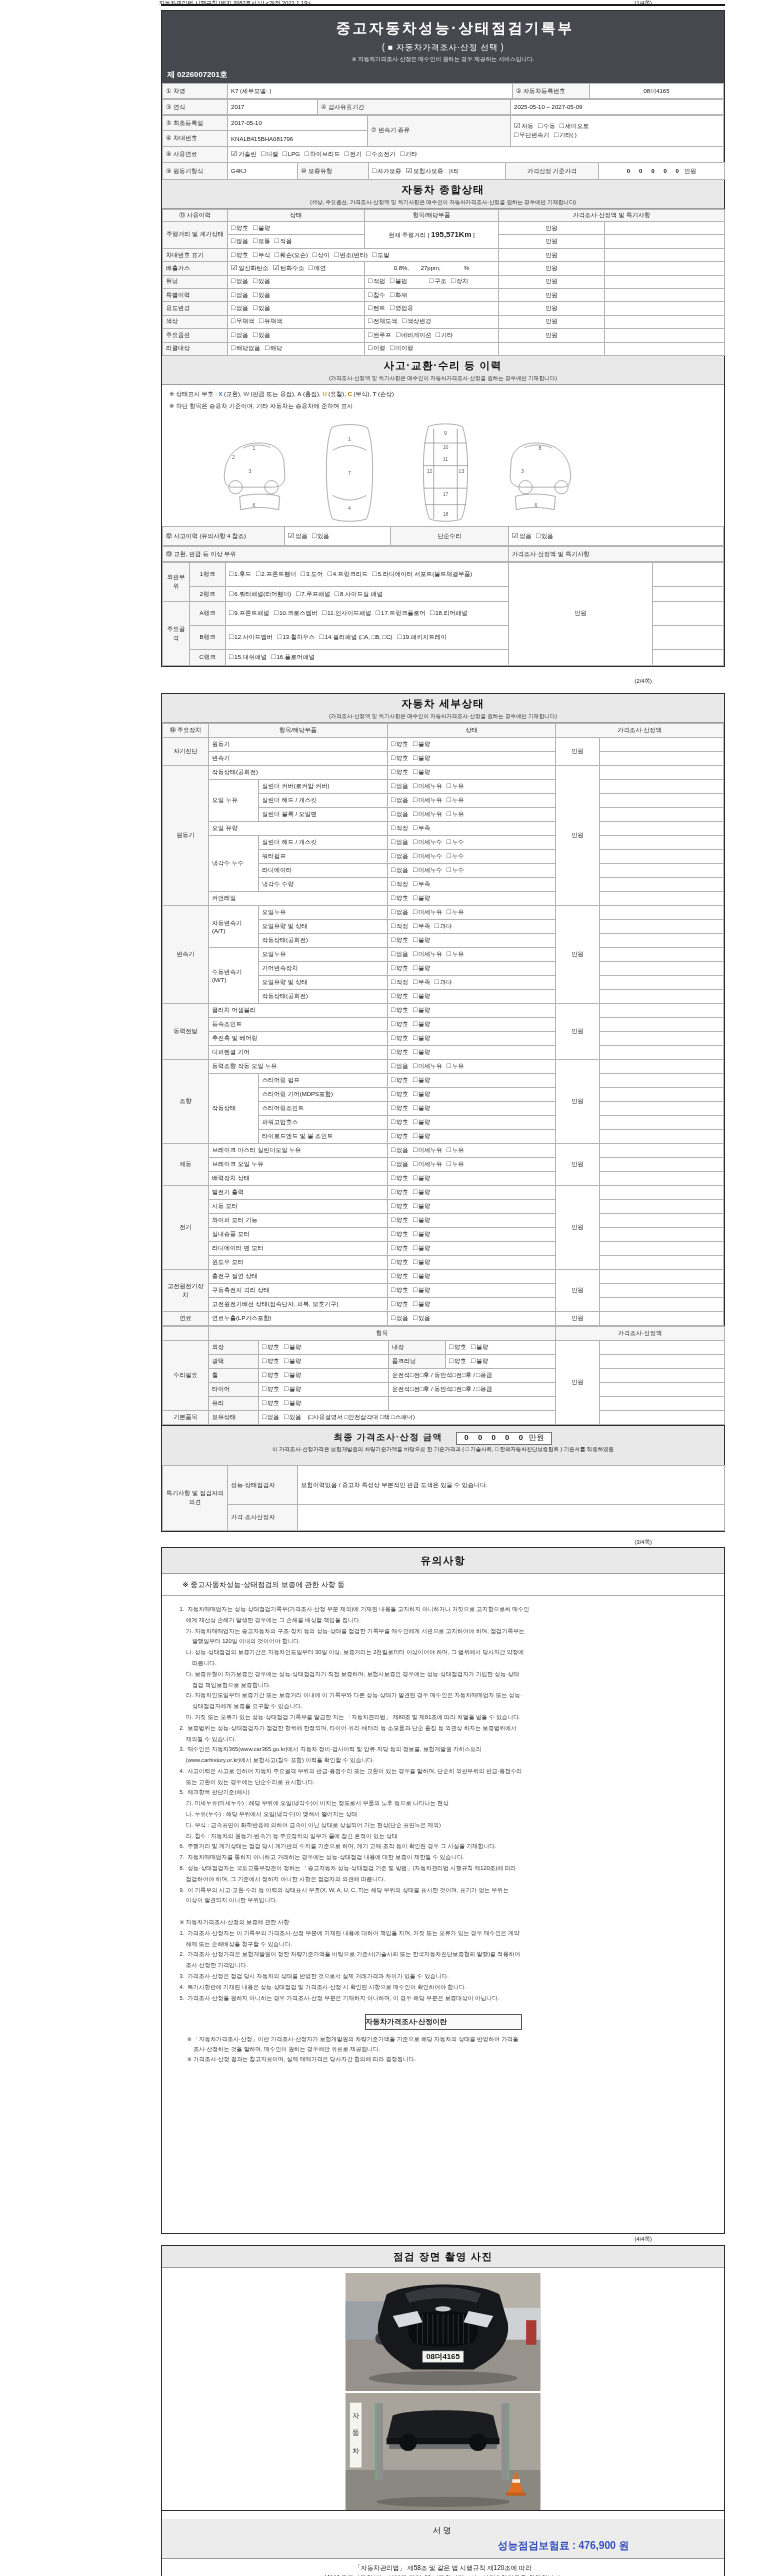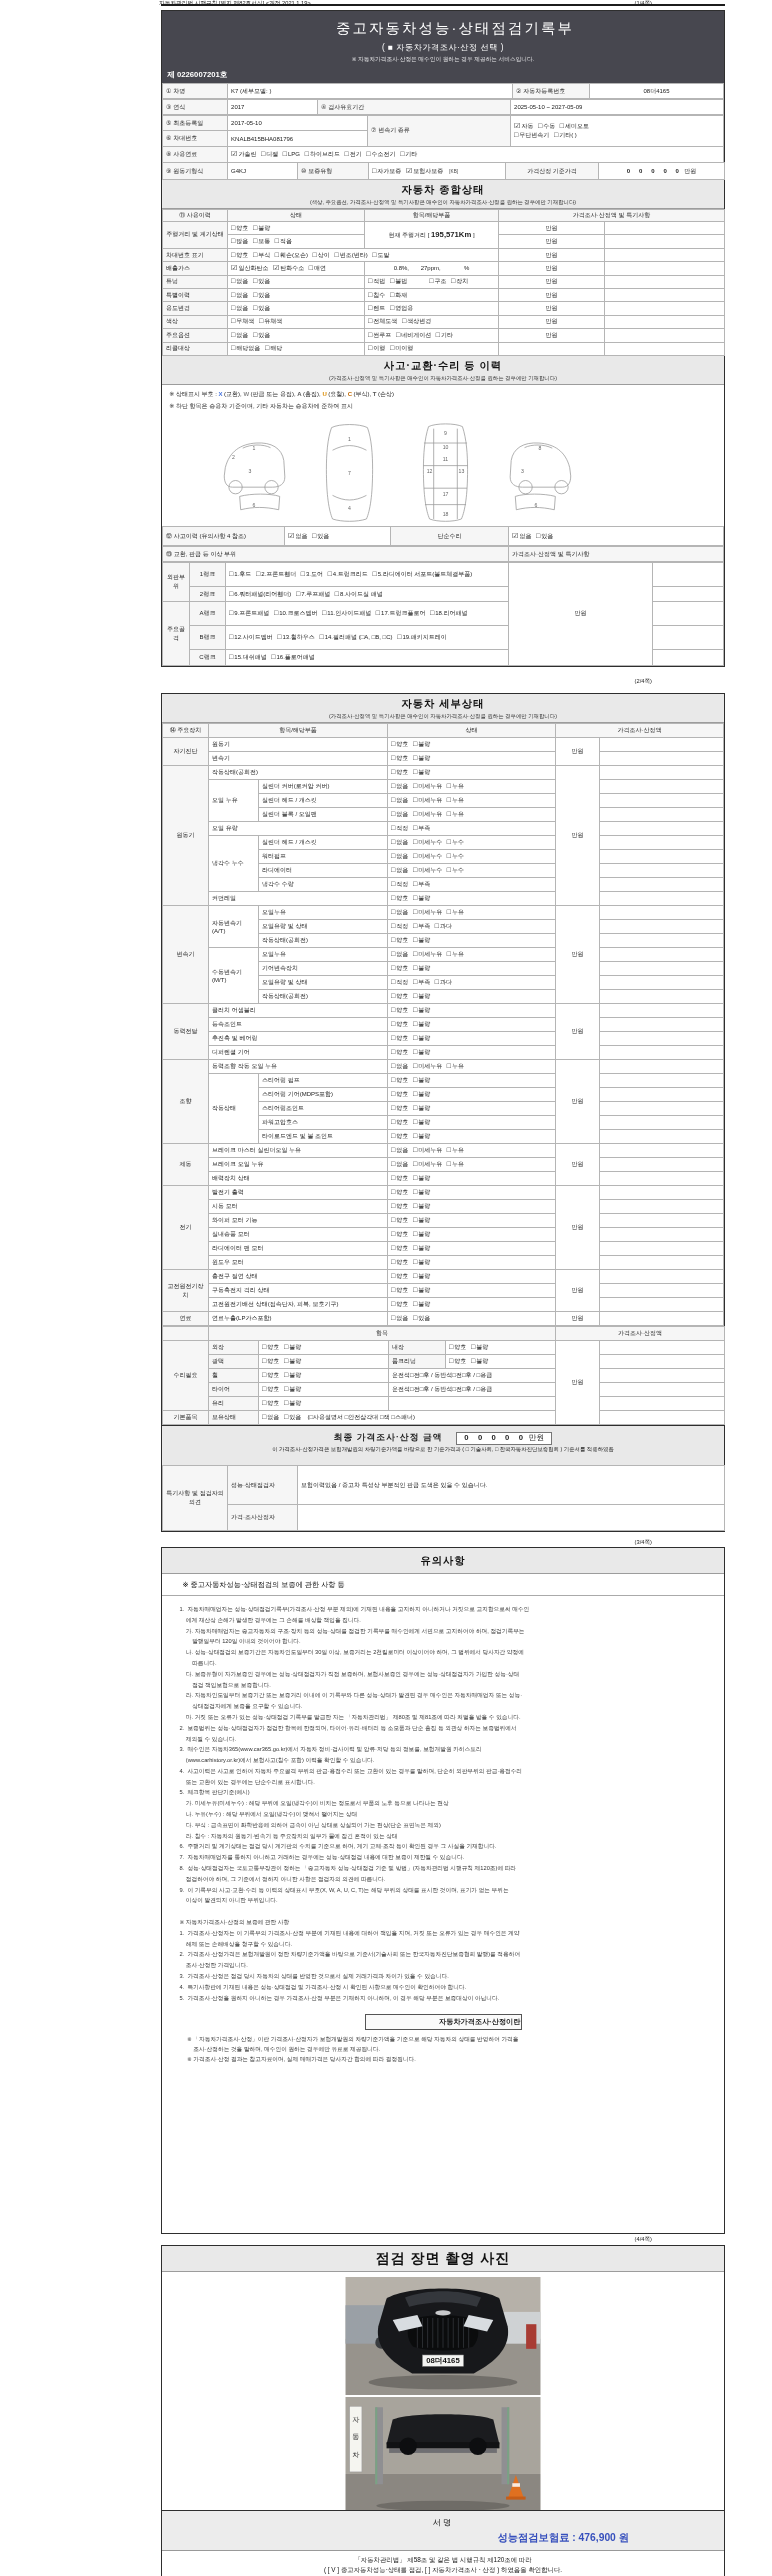--- a/index.html
+++ b/index.html
@@ -2,21 +2,21 @@
 <html style="font-size:8.2px"><head>
 <meta charset="utf-8">
 <style>
 html,body{margin:0;padding:0;background:#fff;font-family:"Liberation Sans","DejaVu Sans",sans-serif;color:#222;}
 #page{position:relative;width:773px;height:2576px;overflow:hidden;background:#fff;}
 .topnote{position:absolute;left:159px;top:0px;font-size:5.7px;color:#111;}
 .pgmark{position:absolute;left:567px;width:85px;text-align:right;font-size:5.7px;color:#222;}
 .topbar{position:absolute;left:161px;top:4.1px;width:564px;height:1.5px;background:#1c1c1c;}
 .blk{position:absolute;left:161px;width:562px;border:1px solid #2e2e2e;background:#fff;}
 .darkhdr{background:#47474f;color:#fff;text-align:center;padding-top:8.2px;height:64px;position:relative;}
-.h-title{font-size:14.4px;font-weight:normal;letter-spacing:2.1px;margin-left:24px;}
+.h-title{font-size:14.4px;font-weight:bold;letter-spacing:2.1px;margin-left:24px;}
 .h-sub{font-size:8.2px;margin-top:3.6px;letter-spacing:0.5px;}
 .h-note{font-size:5.7px;margin-top:2.6px;color:#e8e8ea;}
 .h-doc{position:absolute;left:5.2px;bottom:3.1px;font-size:7.7px;font-weight:bold;}
 .band{background:#e9e9e9;border-bottom:0.5px solid #9c9c9c;text-align:center;padding:3.1px 0 2.6px 0;}
 .bt{font-size:10.3px;font-weight:bold;letter-spacing:1px;color:#111;}
 .bs{font-size:5.4px;margin-top:1.5px;color:#333;}
 table.t{border-collapse:collapse;table-layout:fixed;width:562px;margin-top:-0.5px;}
 table.t td{border:0.5px solid #b5b5b5;font-size:6px;padding:0.5px 3.1px;vertical-align:middle;overflow:hidden;}
 td.lab{background:#f6f6f6;}
 td.c{text-align:center;}
@@ -31,25 +31,25 @@
 #legend{padding:4.1px 7.2px;font-size:6px;line-height:11.3px;color:#222;}
 #diagram{height:111px;display:flex;align-items:center;padding-left:52px;gap:19.6px;}
 #diagram svg{display:block;}
 .fp-line{text-align:center;padding-top:2.6px;}
 .fp-label{font-size:8.8px;font-weight:bold;letter-spacing:1px;margin-right:11.3px;}
 .fp-box{display:inline-block;border:0.5px solid #777;background:#fff;padding:0.5px 7.2px;font-size:7.7px;}
 .fp-note{text-align:center;font-size:5.4px;margin-top:1.5px;color:#222;}
 #noticeHead{border-bottom:0.5px solid #aaa;padding:5.2px 0 5.2px 20.6px;font-size:7.2px;color:#111;}
 #noticeText{padding:8.2px 17.5px;font-size:5.7px;line-height:10.8px;color:#333;white-space:pre-wrap;}
 #innerBox{padding-top:2.1px;}
-.ib-title{width:155px;margin:0 auto;border:0.5px solid #555;text-align:right;font-size:7.2px;font-weight:bold;padding:2.1px 0;background:#fafafa;}
+.ib-title{width:155px;margin:0 auto;border:0.5px solid #555;text-align:left;font-size:7.2px;font-weight:bold;padding:2.1px 0;background:#fafafa;}
 .ib-lines{padding:5.2px 25px;font-size:5.7px;line-height:9.8px;color:#333;white-space:pre-wrap;}
 #photoArea{text-align:center;padding:3.6px 0;}
 .signTop{background:#ececec;height:39px;position:relative;border-bottom:0.5px solid #999;}
-.signTitle{text-align:center;padding-top:6.2px;font-size:8.2px;letter-spacing:2.1px;color:#111;}
+.signTitle{text-align:center;padding-top:6.2px;font-size:8.2px;letter-spacing:2.1px;color:#111;margin-top:8px;}
 .fee{position:absolute;right:95px;top:19.6px;font-size:10.3px;font-weight:bold;color:#3750bd;}
 .confirm{text-align:center;font-size:6.4px;line-height:10.8px;padding-top:3.6px;color:#111;}
 .legend-sym{font-weight:bold;margin-right:1.5px;}
 </style>
 </head>
 <body>
 
 <div id="page">
   <span class="topnote">자동차관리법 시행규칙 [별지 제82호서식] &lt;개정 2021.1.19&gt;</span>
   <span class="pgmark" style="top:0px">(1/4쪽)</span>
@@ -763,21 +763,21 @@
       <div class="ib-title">자동차가격조사·산정이란</div>
       <div class="ib-lines" id="ibLines">※ 「자동차가격조사·산정」이란 가격조사·산정자가 보험개발원의 차량기준가액을 기준으로 해당 자동차의 상태를 반영하여 가격을
     조사·산정하는 것을 말하며, 매수인이 원하는 경우에만 유료로 제공됩니다.
 ※ 가격조사·산정 결과는 참고자료이며, 실제 매매가격은 당사자간 합의에 따라 결정됩니다.</div>
     </div>
   </div>
   <span class="pgmark" style="top:2236px">(4/4쪽)</span>
 
   <div class="blk" id="blockE" style="top:2245px">
     <div class="band" style="padding:3.6px 0">
-      <div class="bt" style="font-size:14px">점검 장면 촬영 사진</div>
+      <div class="bt" style="font-size:10px">점검 장면 촬영 사진</div>
     </div>
     <div id="photoArea">
         <svg width="196" height="118" style="margin:1.5px auto;display:block" viewBox="0 0 380 230">
  <rect width="380" height="120" fill="#b6b1a9"></rect>
           <rect y="120" width="380" height="110" fill="#97938c"></rect>
  <rect x="0" y="55" width="92" height="75" fill="#9aa0a6"></rect>
           <circle cx="70" cy="128" r="12" fill="#3a3d40"></circle>
  <rect x="296" y="68" width="84" height="62" fill="#cfd2d4"></rect>
           <rect x="352" y="92" width="20" height="48" fill="#a83c34"></rect>
  <ellipse cx="190" cy="205" rx="145" ry="14" fill="#000" opacity="0.25"></ellipse>

